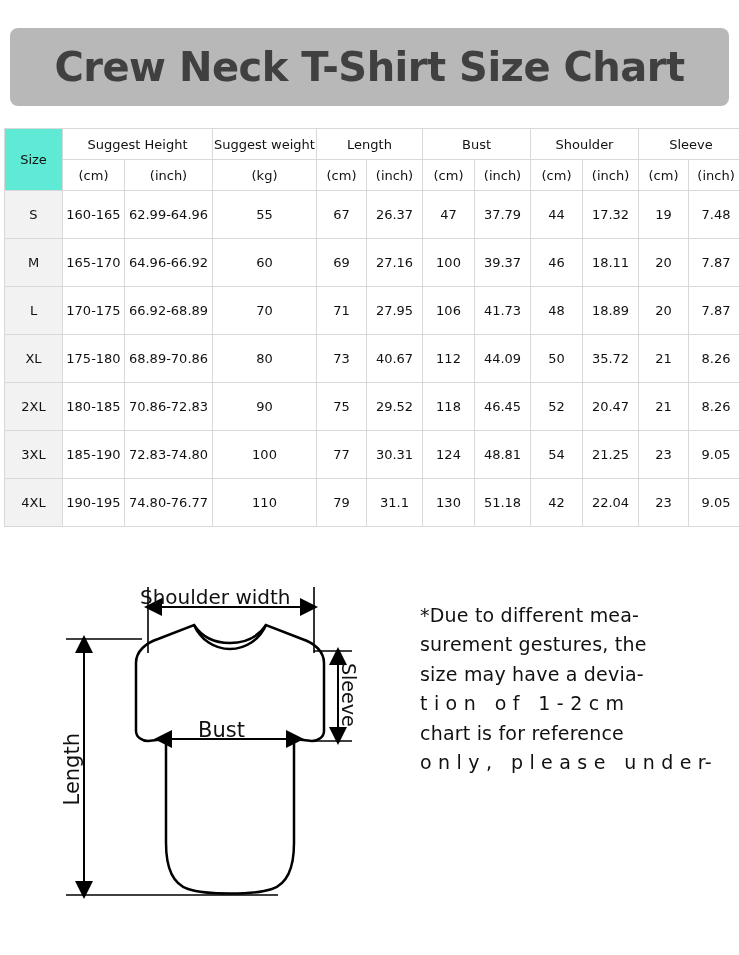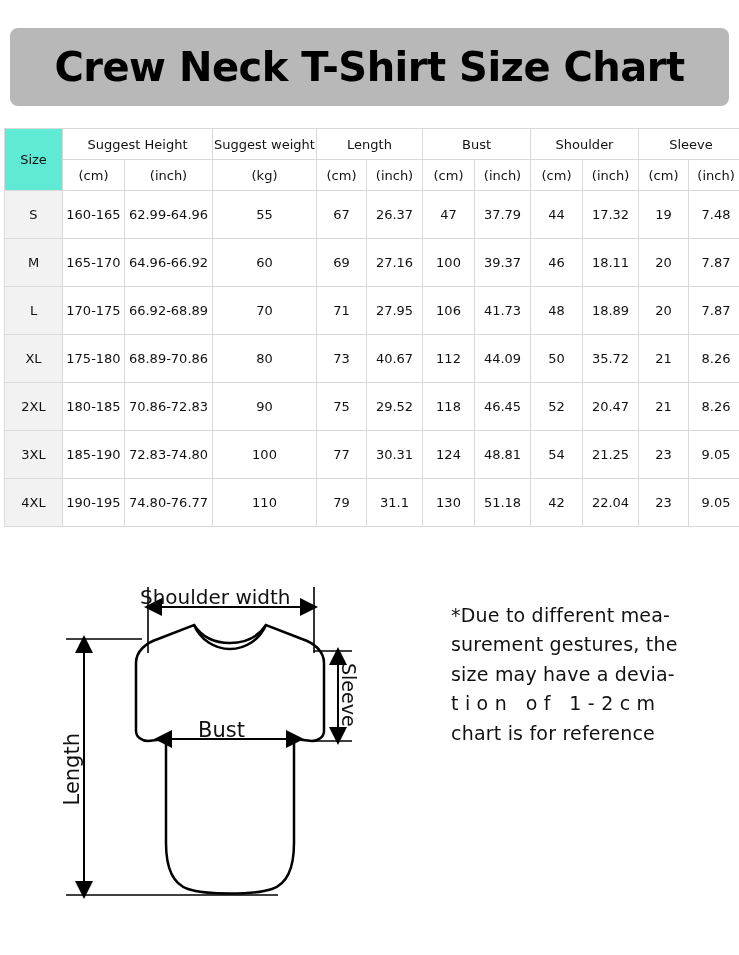--- a/index.html
+++ b/index.html
@@ -23,21 +23,21 @@
     border-radius: 8px;
     height: 78px;
     display: flex;
     align-items: center;
     justify-content: center;
   }
   .title-banner .title-text {
     font-size: 40px;
     font-weight: bold;
     letter-spacing: -0.5px;
-    color: #000000;
+    color: #404040;
     white-space: nowrap;
   }
 
   
   .table-wrap {
     margin: 22px 4px 0 4px;
   }
   table.size-chart {
     border-collapse: collapse;
     width: 731px;
@@ -112,21 +112,21 @@
     position: absolute;
     left: 420px;
     top: 58px;
     width: 300px;
     font-size: 19px;
     line-height: 1.55;
     color: #111;
     text-align: justify;
     letter-spacing: 0.2px;
   }
-  .note-line { display: block; white-space: pre; margin-left: 31px; }
+  .note-line { display: block; white-space: pre; }
 
   .label-shoulder {
     position: absolute;
     left: 122px;
     top: 42px;
     font-size: 20px;
     color: #111;
   }
   .label-bust {
     position: absolute;
@@ -358,14 +358,15 @@
     <div class="label-sleeve">Sleeve</div>
     <div class="label-length">Length</div>
   </div>
 
   <div class="note">
     <span class="note-line">*Due to different mea-</span>
     <span class="note-line">surement gestures, the</span>
     <span class="note-line">size may have a devia-</span>
     <span class="note-line">t i o n   o f   1 - 2 c m</span>
     <span class="note-line">chart is for reference</span>
+    <span class="note-line">o n l y ,   p l e a s e   u n d e r-</span>
   </div>
 </div>
 
 </body></html>

